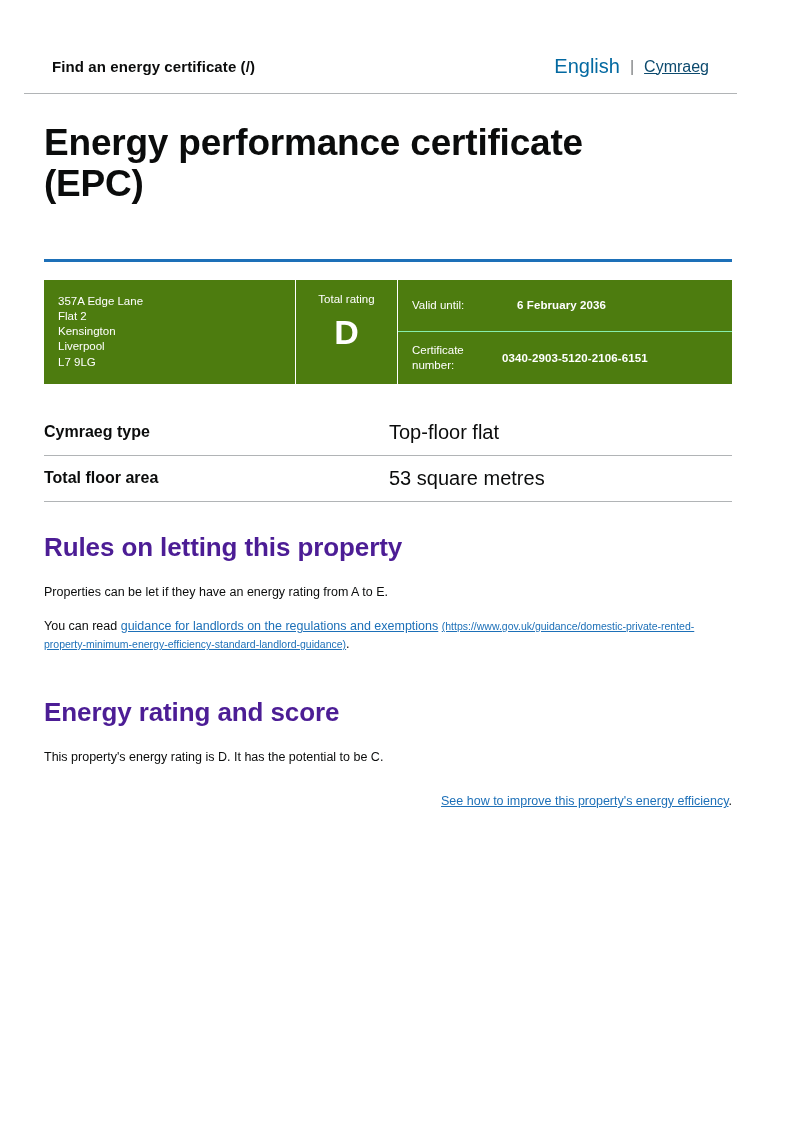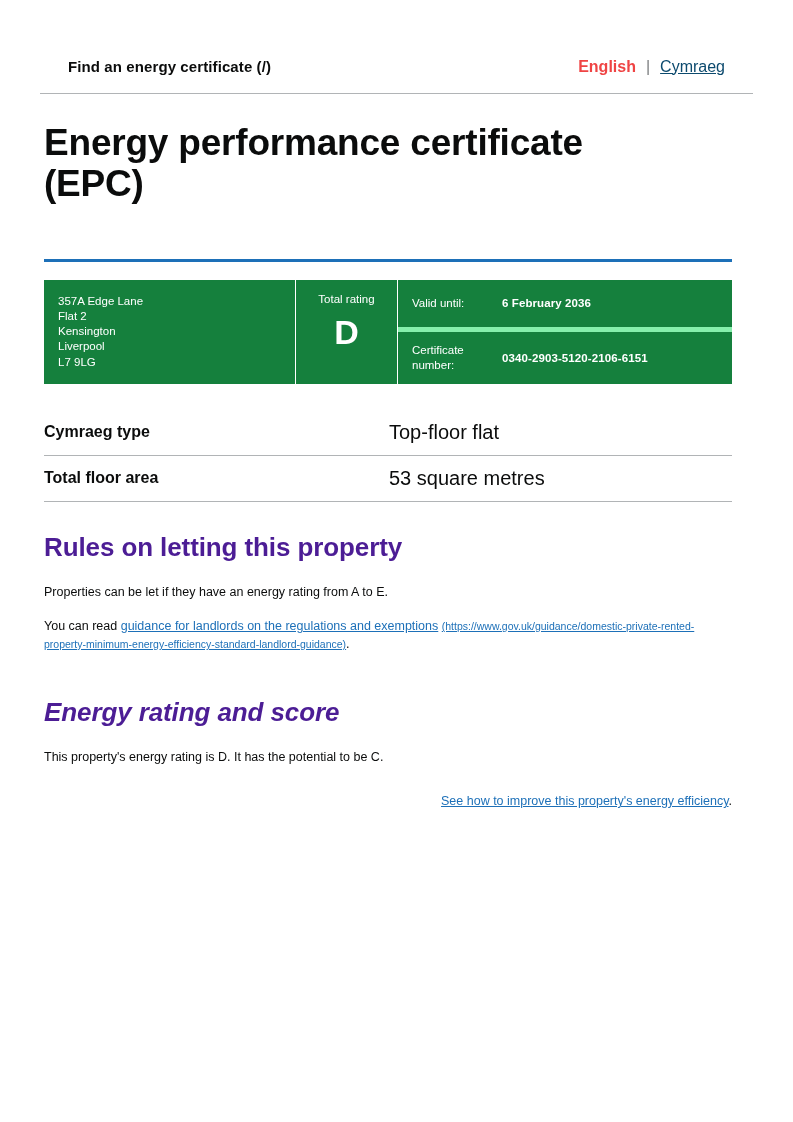--- a/index.html
+++ b/index.html
@@ -17,21 +17,21 @@
   .page {
     width: 793px;
     height: 1122px;
     position: relative;
     box-sizing: border-box;
   }
 
   
   .header {
     position: absolute;
-    left: 40px;
+    left: 24px;
     top: 40px;
     width: 713px;
     height: 54px;
     border-bottom: 1px solid #b1b4b6;
     box-sizing: border-box;
     display: flex;
     align-items: center;
     justify-content: space-between;
     padding: 0 28px 0 28px;
   }
@@ -44,23 +44,22 @@
   .header-left .slug {
     font-weight: bold;
   }
   .header-right {
     display: flex;
     align-items: center;
     font-size: 16px;
     color: #0b0c0c;
   }
   .lang-current {
-    font-size: 16px;
-    color: #ef4444;
-    font-weight: bold;
+    font-size: 20px;
+    color: #0369a1;
   }
   .lang-sep {
     margin: 0 10px;
     color: #7a7d7f;
     font-size: 16px;
   }
   .lang-link {
     font-size: 16px;
     color: #0c4a6e;
     text-decoration: underline;
@@ -88,21 +87,21 @@
     margin-top: 54px;
     border-top: 3px solid #1d70b8;
     width: 688px;
   }
 
   
   .summary {
     margin-top: 18px;
     display: flex;
     width: 688px;
-    background: #15803d;
+    background: #4d7c0f;
     color: #ffffff;
     min-height: 104px;
   }
   .sum-address {
     width: 252px;
     box-sizing: border-box;
     padding: 14px 14px 14px 14px;
     border-right: 1px solid #ffffff;
     font-size: 11.5px;
     line-height: 1.32;
@@ -131,21 +130,22 @@
   }
   .meta-row {
     display: flex;
     align-items: center;
     padding: 0 14px;
     box-sizing: border-box;
     min-height: 52px;
     font-size: 11.5px;
   }
   .meta-row.first {
-    border-bottom: 5px solid #86efac;
+    border-bottom: 1px solid #86efac;
+    gap: 15px;
   }
   .meta-label {
     width: 90px;
     line-height: 1.3;
   }
   .meta-value {
     font-weight: bold;
     letter-spacing: 0.1px;
   }
 
@@ -177,21 +177,20 @@
   
   h2.section {
     font-size: 26px;
     font-weight: bold;
     margin: 30px 0 0 0;
     letter-spacing: -0.1px;
     color: #4c1d95;
   }
   h2.section.second {
     margin-top: 44px;
-    font-style: italic;
   }
   p.body {
     font-size: 12.5px;
     line-height: 1.45;
     margin: 20px 0 0 0;
     color: #0b0c0c;
   }
   p.body.tight {
     margin-top: 16px;
   }

